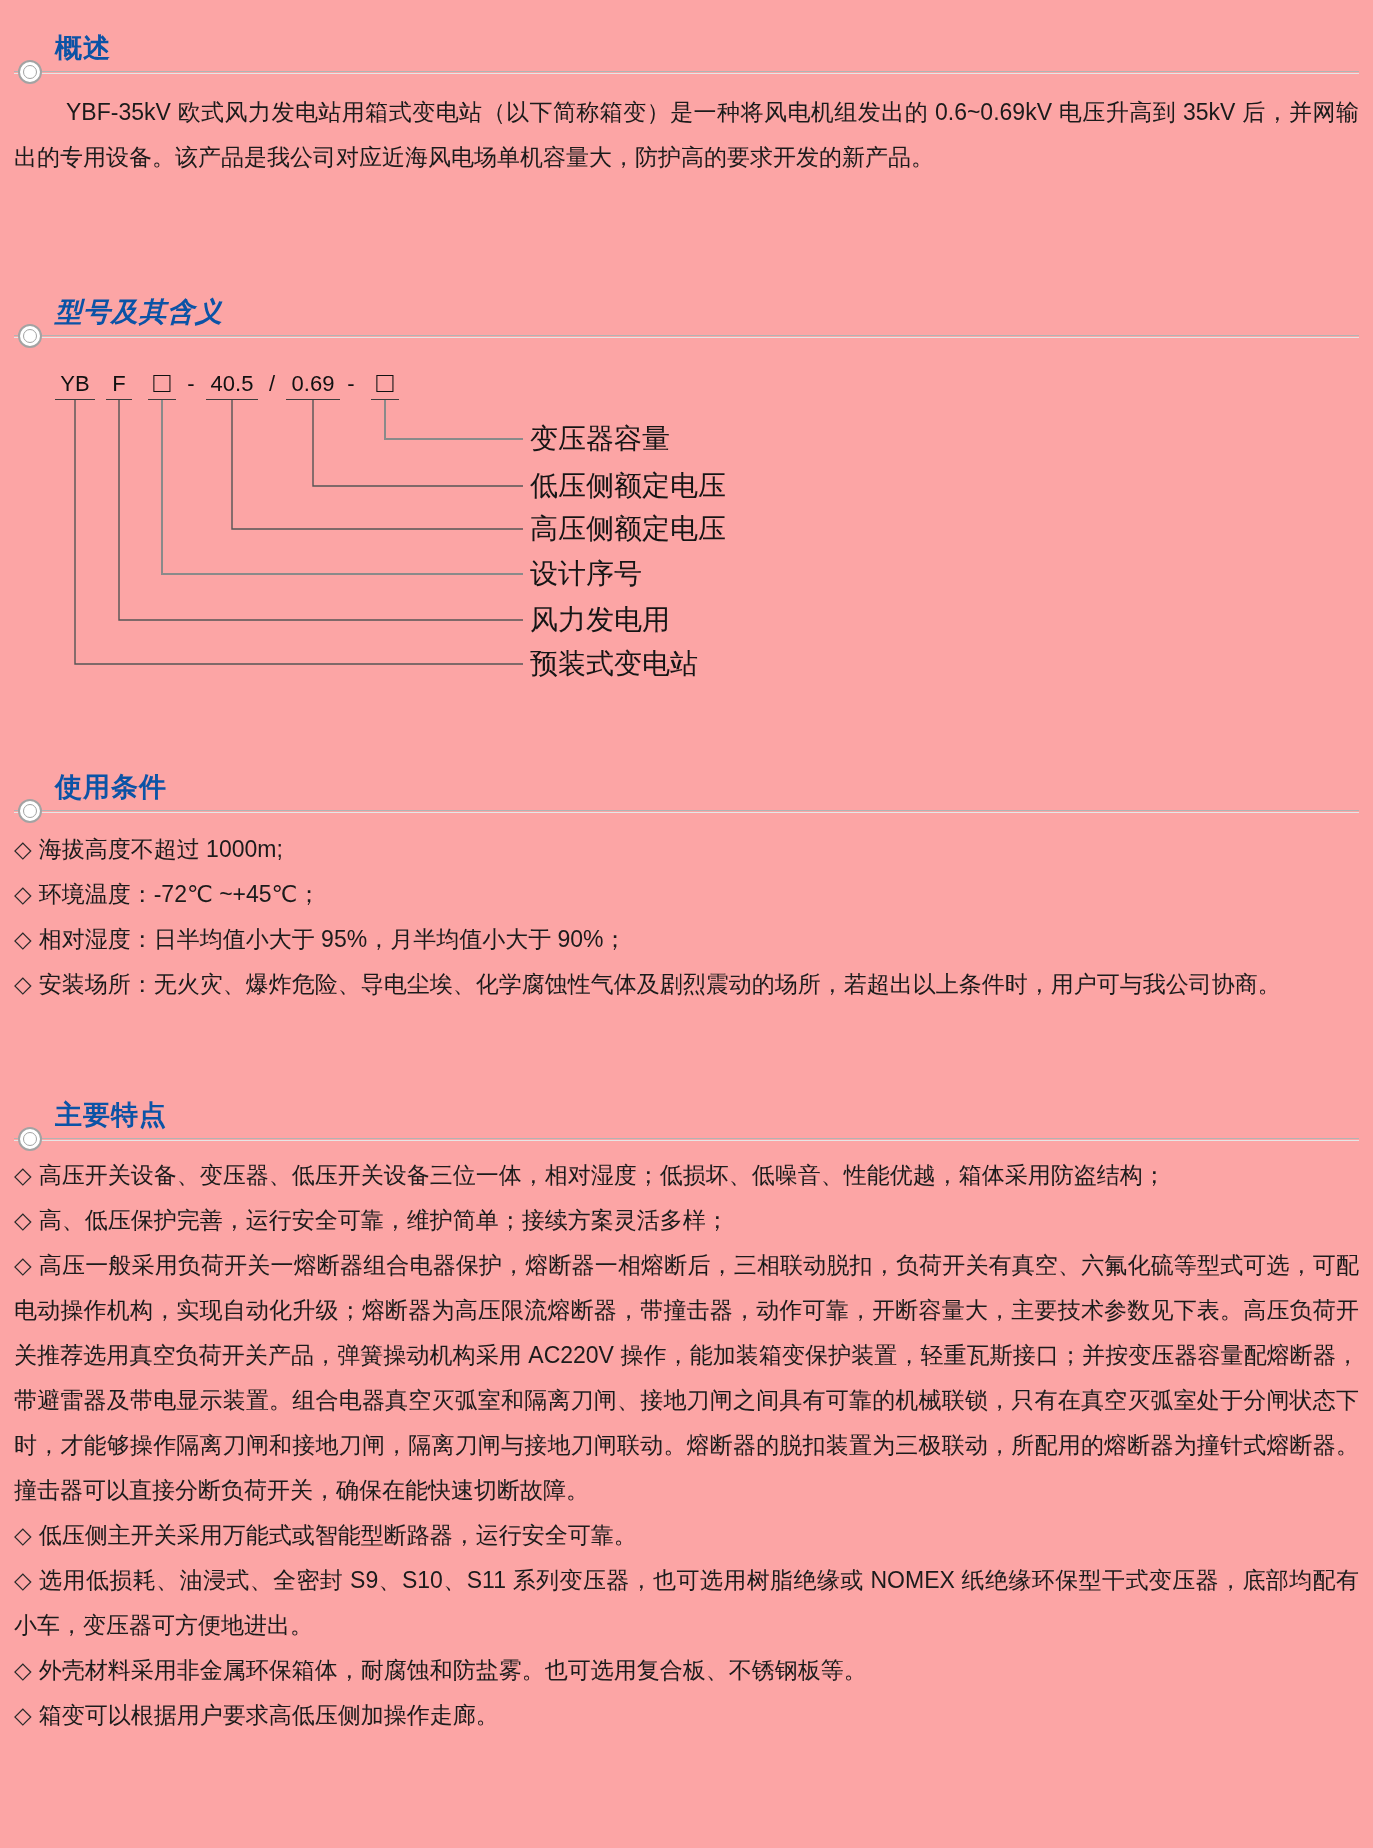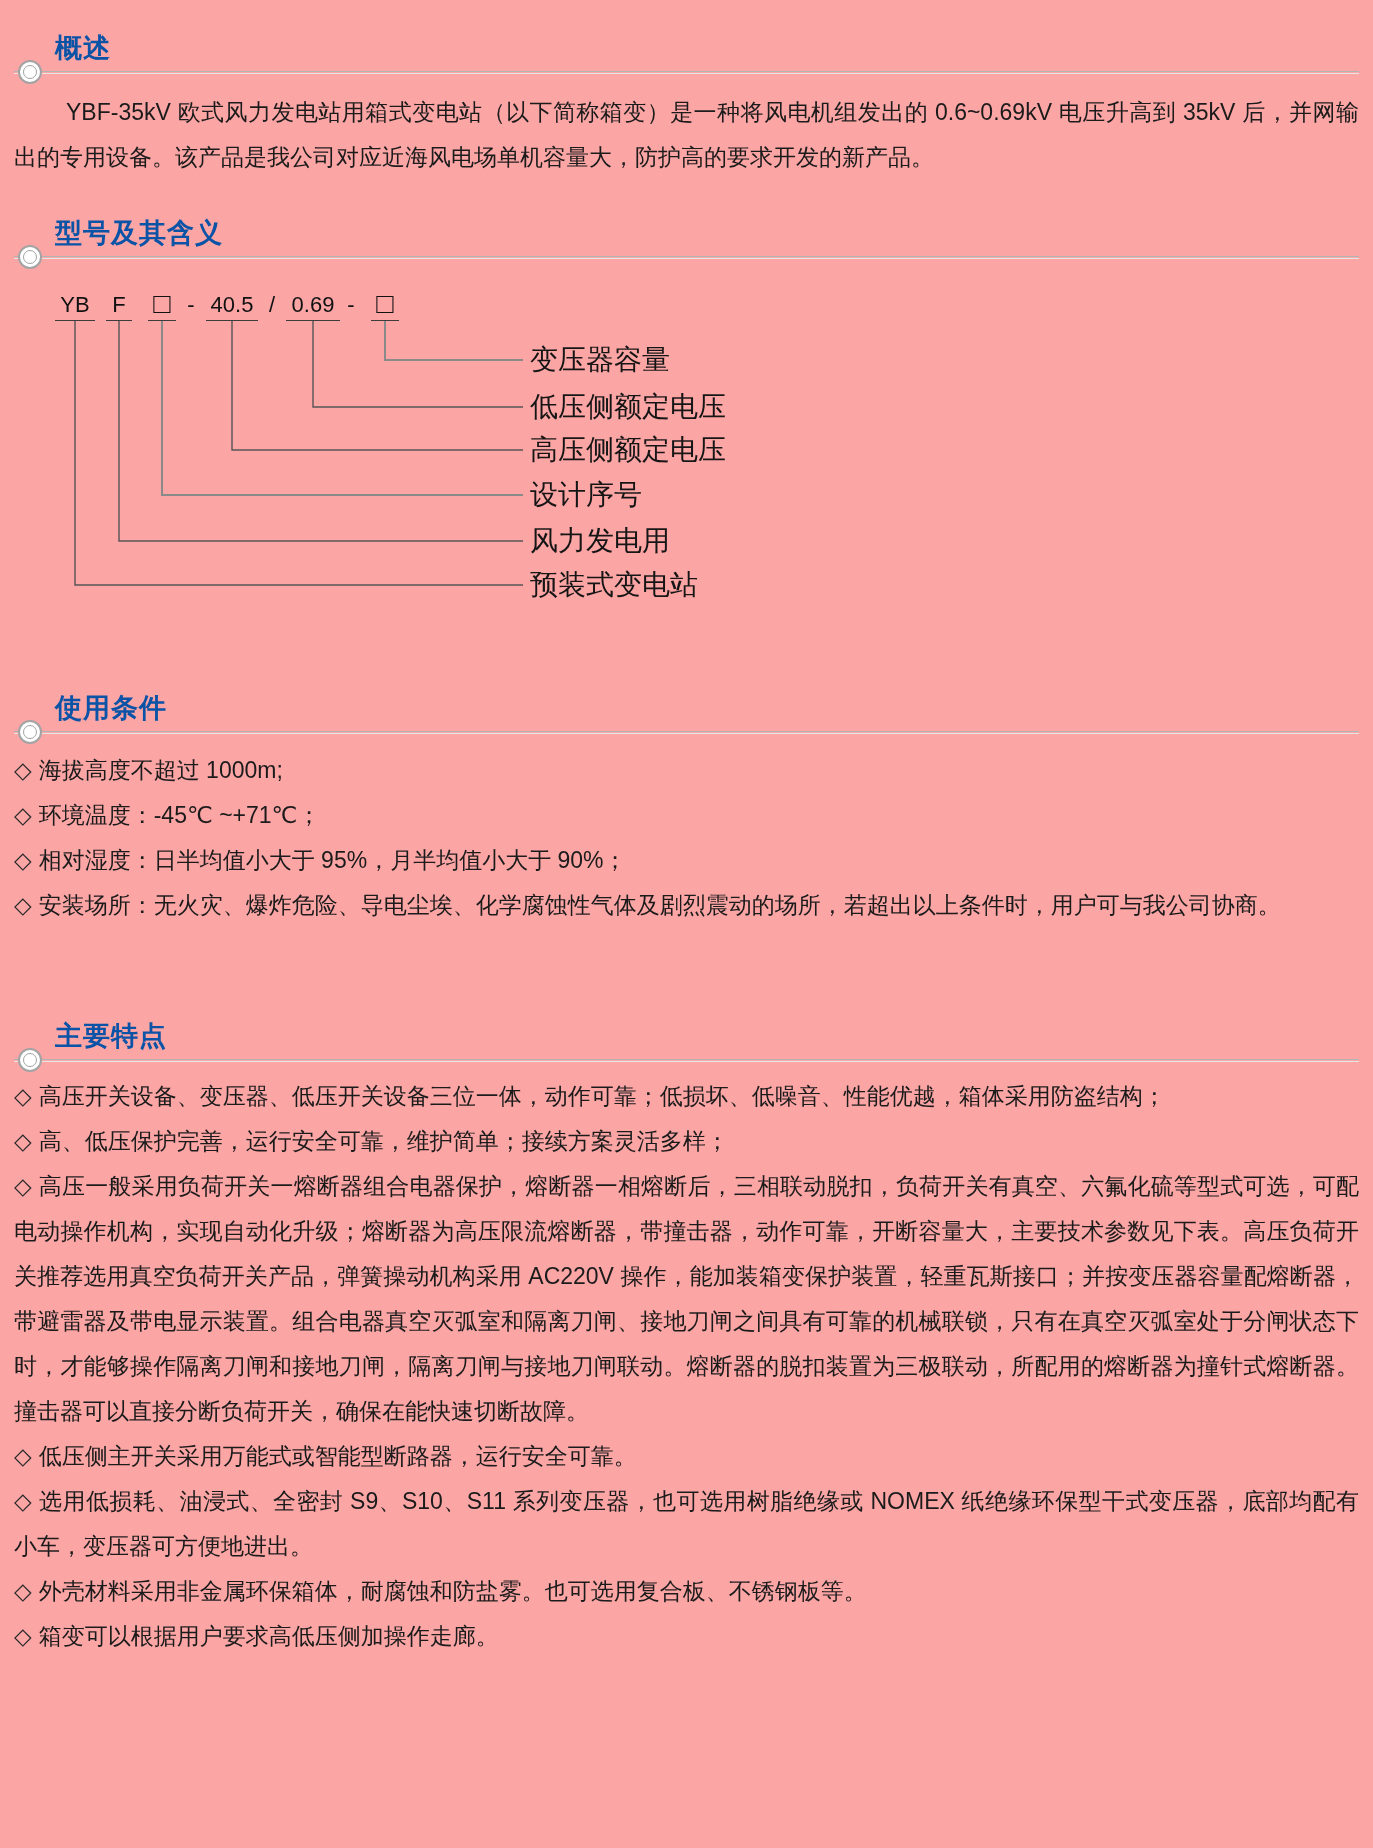--- a/index.html
+++ b/index.html
@@ -20,21 +20,21 @@
 
   
   .body-para{margin:16px 0 0 0;line-height:45px;text-align:justify;}
   .indent{text-indent:52px;}
   .list{margin-top:14px;line-height:45px;}
   .list p{margin:0;text-align:justify;}
   .bullet{margin-right:7px;color:#2a2a2a;}
 
   
   .sec-overview .sec-head{padding-top:33px;}
-  .sec-model .sec-head{margin-top:38px;}
+  .sec-model .sec-head{margin-top:117px;font-style:italic;}
   .sec-conditions .sec-head{margin-top:69px;}
   .sec-features .sec-head{margin-top:93px;}
 
   
   .diagram{position:relative;height:335px;margin-top:30px;}
   .connectors{position:absolute;left:0;top:0;width:1345px;height:335px;}
   .tok{position:absolute;top:0;height:31px;line-height:31px;text-align:center;
        font-size:22px;color:#111;}
   .tok.u{border-bottom:1px solid #3c3c3c;}
   .tok-box{font-size:29px;line-height:29px;}
@@ -95,35 +95,35 @@
 
   <section class="sec-conditions">
     <header class="sec-head">
       <h2 class="sec-title">使用条件</h2>
       <div class="sec-rule">
         <span class="ring"></span>
       </div>
     </header>
     <div class="list">
       <p><span class="bullet">◇</span><span>海拔高度不超过 1000m;</span></p>
-      <p><span class="bullet">◇</span><span>环境温度：-45℃ ~+71℃；</span></p>
+      <p><span class="bullet">◇</span><span>环境温度：-72℃ ~+45℃；</span></p>
       <p><span class="bullet">◇</span><span>相对湿度：日半均值小大于 95%，月半均值小大于 90%；</span></p>
       <p><span class="bullet">◇</span><span>安装场所：无火灾、爆炸危险、导电尘埃、化学腐蚀性气体及剧烈震动的场所，若超出以上条件时，用户可与我公司协商。</span></p>
     </div>
   </section>
 
   <section class="sec-features">
     <header class="sec-head">
       <h2 class="sec-title">主要特点</h2>
       <div class="sec-rule">
         <span class="ring"></span>
       </div>
     </header>
     <div class="list" style="margin-top:12px;">
-      <p><span class="bullet">◇</span><span>高压开关设备、变压器、低压开关设备三位一体，动作可靠；低损坏、低噪音、性能优越，箱体采用防盗结构；</span></p>
+      <p><span class="bullet">◇</span><span>高压开关设备、变压器、低压开关设备三位一体，相对湿度；低损坏、低噪音、性能优越，箱体采用防盗结构；</span></p>
       <p><span class="bullet">◇</span><span>高、低压保护完善，运行安全可靠，维护简单；接续方案灵活多样；</span></p>
       <p><span class="bullet">◇</span><span>高压一般采用负荷开关一熔断器组合电器保护，熔断器一相熔断后，三相联动脱扣，负荷开关有真空、六氟化硫等型式可选，可配电动操作机构，实现自动化升级；熔断器为高压限流熔断器，带撞击器，动作可靠，开断容量大，主要技术参数见下表。高压负荷开关推荐选用真空负荷开关产品，弹簧操动机构采用 AC220V 操作，能加装箱变保护装置，轻重瓦斯接口；并按变压器容量配熔断器，带避雷器及带电显示装置。组合电器真空灭弧室和隔离刀闸、接地刀闸之间具有可靠的机械联锁，只有在真空灭弧室处于分闸状态下时，才能够操作隔离刀闸和接地刀闸，隔离刀闸与接地刀闸联动。熔断器的脱扣装置为三极联动，所配用的熔断器为撞针式熔断器。撞击器可以直接分断负荷开关，确保在能快速切断故障。</span></p>
       <p><span class="bullet">◇</span><span>低压侧主开关采用万能式或智能型断路器，运行安全可靠。</span></p>
       <p><span class="bullet">◇</span><span>选用低损耗、油浸式、全密封 S9、S10、S11 系列变压器，也可选用树脂绝缘或 NOMEX 纸绝缘环保型干式变压器，底部均配有小车，变压器可方便地进出。</span></p>
       <p><span class="bullet">◇</span><span>外壳材料采用非金属环保箱体，耐腐蚀和防盐雾。也可选用复合板、不锈钢板等。</span></p>
       <p><span class="bullet">◇</span><span>箱变可以根据用户要求高低压侧加操作走廊。</span></p>
     </div>
   </section>
 
 </div>

